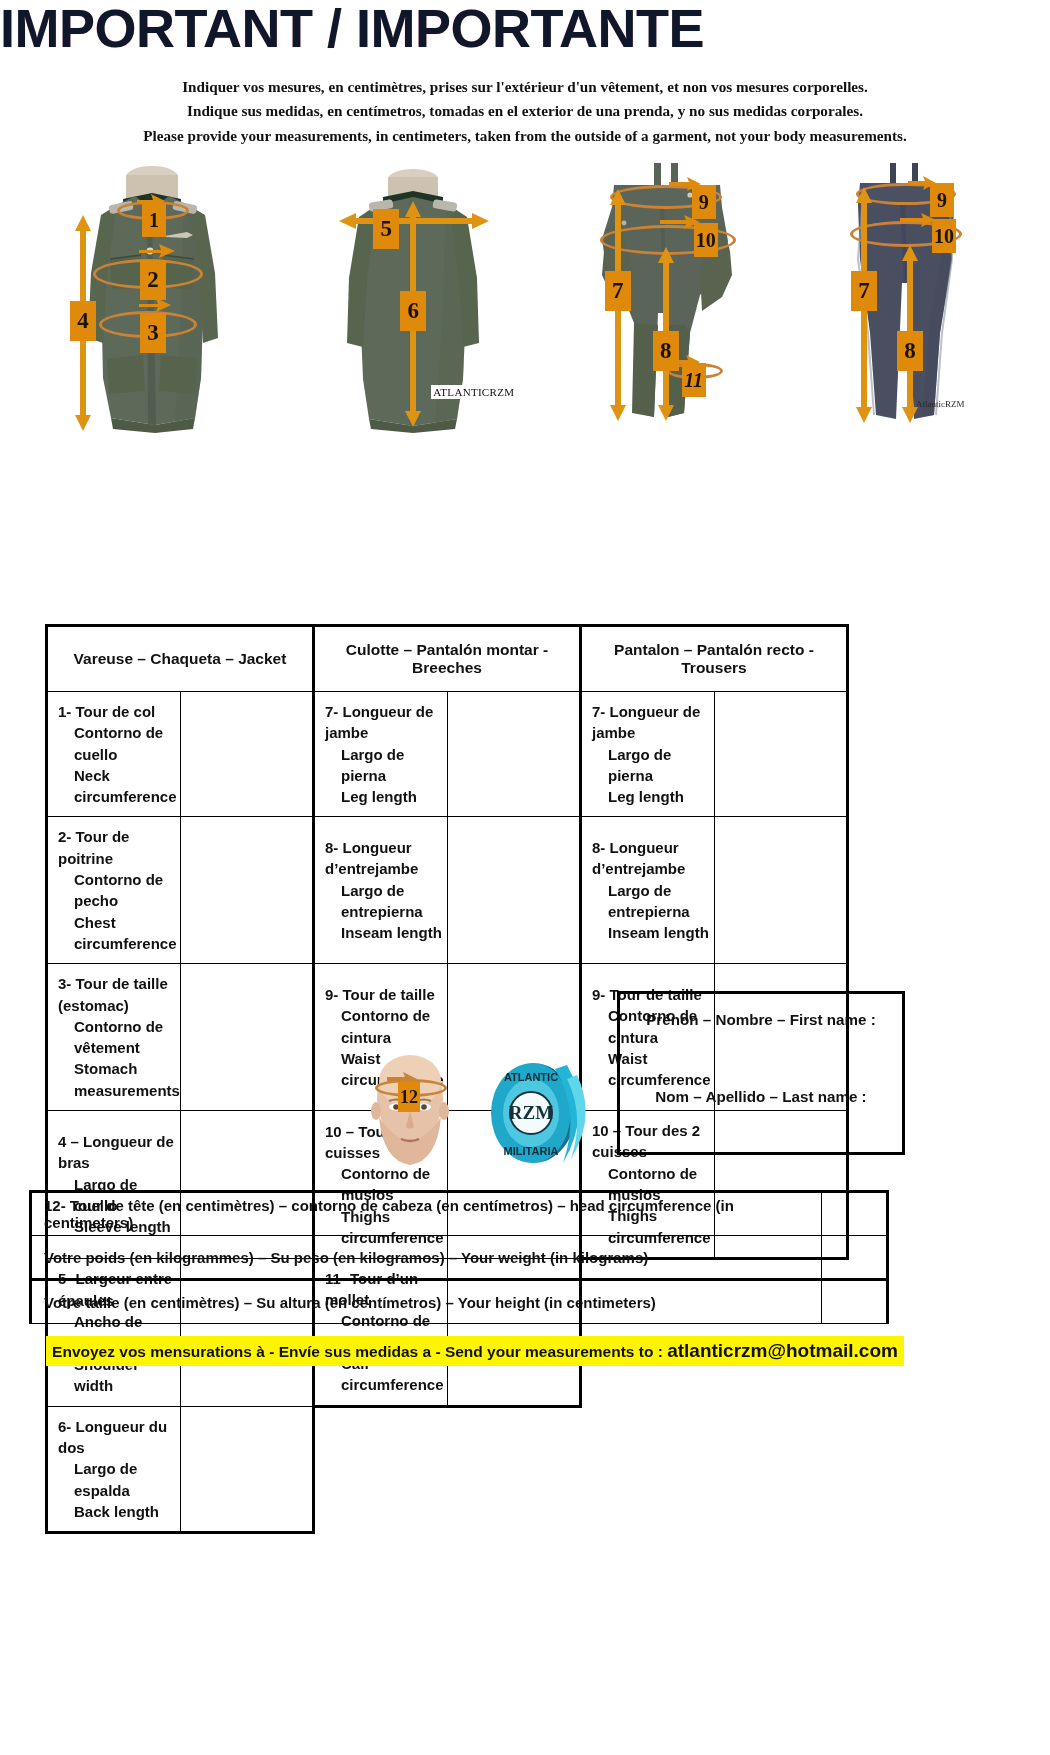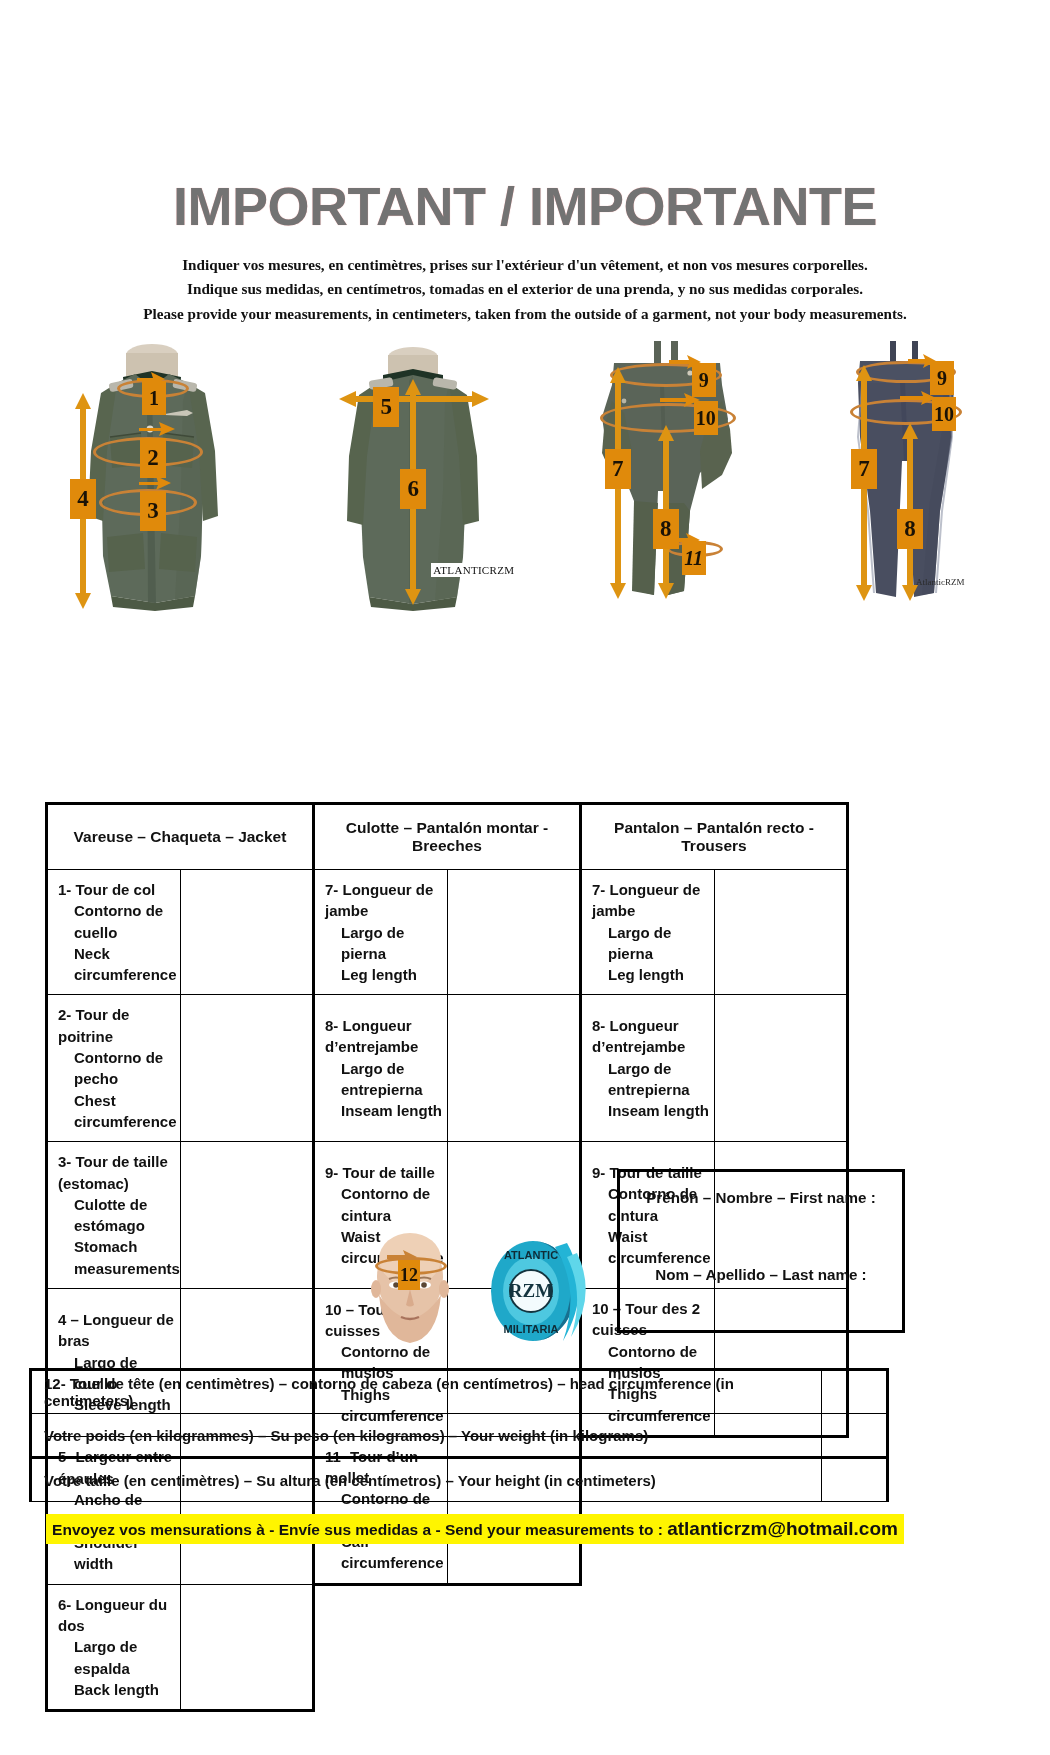--- a/index.html
+++ b/index.html
@@ -9,26 +9,24 @@
     background: #ffffff;
     font-family: "Liberation Sans", sans-serif;
     color: #111;
     overflow: hidden;
     position: relative;
   }
   .page { position: relative; width: 1050px; height: 1755px; padding: 0; }
 
   
   .title {
-    text-align: center;
-    color: #737373;
+    color: #0f172a;
     font-size: 54px;
     font-weight: bold;
     letter-spacing: -0.5px;
-    margin-top: 178px;
     line-height: 1.05;
     text-shadow: 0 0 1px rgba(250,0,0,.35);
   }
   .intro { margin-top: 18px; }
   .intro p {
     text-align: center;
     font-size: 15.2px;
     font-weight: bold;
     line-height: 1.62;
     color: #111;
@@ -426,21 +424,21 @@
           <div>8- Longueur d’entrejambe</div>
           <div class="l2">Largo de entrepierna</div>
           <div class="l3">Inseam length</div>
         </td>
         <td class="val thickR"></td>
       </tr>
 
       <tr>
         <td class="entry thickL">
           <div>3- Tour de taille (estomac)</div>
-          <div class="l2">Culotte de estómago</div>
+          <div class="l2">Contorno de vêtement</div>
           <div class="l3">Stomach measurements</div>
         </td>
         <td class="val"></td>
         <td class="entry thickL">
           <div>9- Tour de taille</div>
           <div class="l2">Contorno de cintura</div>
           <div class="l3">Waist circumference</div>
         </td>
         <td class="val"></td>
         <td class="entry thickL">

